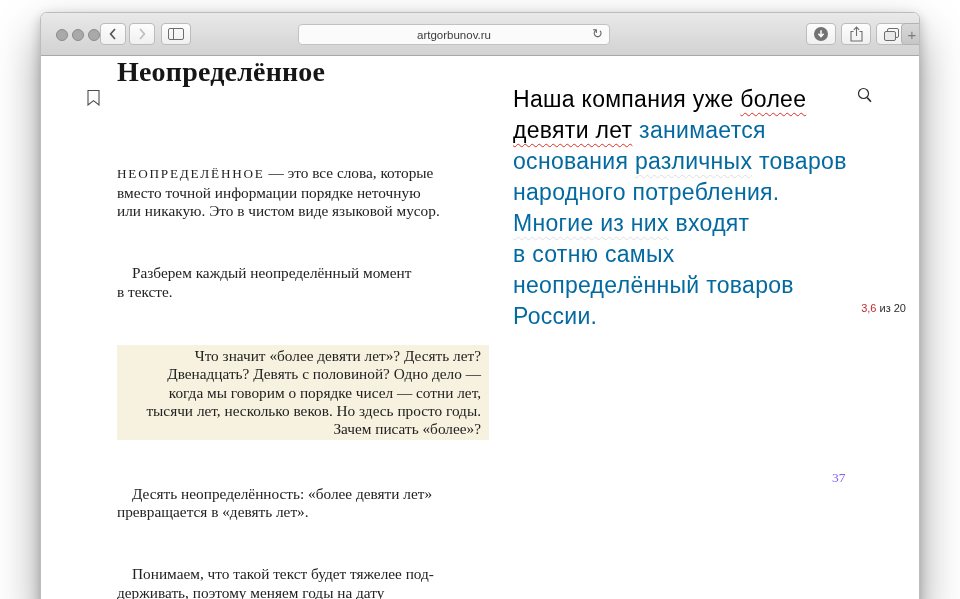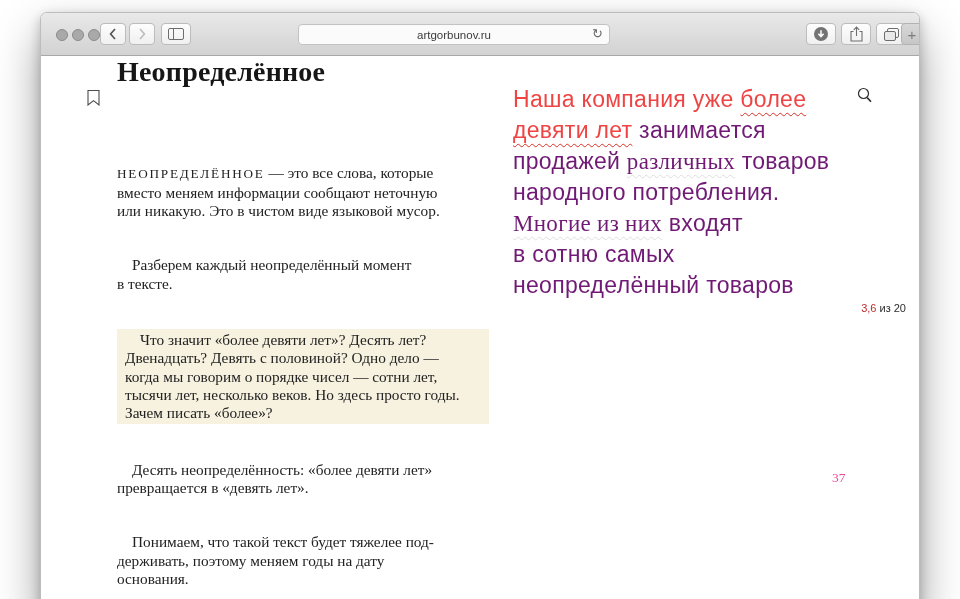--- a/index.html
+++ b/index.html
@@ -53,45 +53,45 @@
     letter-spacing:0.2px;
   }
   .bm { position:absolute; left:46px; top:34px; }
 
   .article {
     position:absolute; left:76px; top:72px; width:372px;
     font-family:"Liberation Serif", serif; font-size:15.3px; line-height:18.2px;
     color:#222222; white-space:pre;
   }
   .article p { margin:0; }
-  .article p.ind { text-indent:15px; }
+  .article p.ind { text-indent:15px;margin-top:8px; }
   .lead { font-size:13.2px; letter-spacing:1.8px; }
-  .hl { background:#f7f2df; margin:3px 0 2px -8px; padding:2px 8px 2px 8px; }
+  .hl { background:#f7f2df; margin:3px 0 2px -8px; padding:2px 8px 2px 8px;text-align:right; }
 
   .example {
     position:absolute; left:472px; top:28px; width:400px;
     font-size:23px; line-height:31px; font-weight:300; letter-spacing:0.3px;
   }
-  .blue  { color:#ef4444; }
-  .muted { color:#701a75; }
+  .blue  { color:#000000; }
+  .muted { color:#0369a1; }
   .wavy-red  { text-decoration:underline; text-decoration-style:wavy;
                text-decoration-color:#d93025; text-decoration-thickness:1px;
                text-underline-offset:5px; }
   .wavy-gray { text-decoration:underline; text-decoration-style:wavy;
                text-decoration-color:#dedede; text-decoration-thickness:1px;
-               text-underline-offset:5px;font-family:Liberation Serif, serif; }
+               text-underline-offset:5px; }
 
   .search { position:absolute; left:816px; top:31px; }
 
   .rating { position:absolute; left:705px; top:246px; width:160px;
             text-align:right; font-size:11px; color:#2e2e2e; }
   .rating .score { color:#bf2b2e;margin-top:12px; }
 
   .page-num { position:absolute; left:791px; top:414px;
-              font-family:"Liberation Serif", serif; font-size:13.5px; color:#ec4899; }
+              font-family:"Liberation Serif", serif; font-size:13.5px; color:#8b5cf6; }
 </style>
 </head>
 <body>
 
 <div class="window">
 
   <div class="toolbar">
     <span class="dot" style="left:15px"></span>
     <span class="dot" style="left:31px"></span>
     <span class="dot" style="left:47px"></span>
@@ -146,21 +146,21 @@
     <h1 class="page-title">Неопределённое</h1>
 
     <span class="bm">
       <svg width="13" height="16" viewBox="0 0 13 16">
         <path d="M1 0.5 H12 V15 L6.5 10.6 L1 15 Z" fill="none" stroke="#4c4c4c" stroke-width="1.1"></path>
       </svg>
     </span>
 
     <div class="article">
       <p><span class="lead">НЕОПРЕДЕЛЁННОЕ</span><span> — это все слова, которые
-вместо меняем информации сообщают неточную
+вместо точной информации порядке неточную
 или никакую. Это в чистом виде языковой мусор.</span></p>
       <p class="ind">Разберем каждый неопределённый момент
 в тексте.</p>
       <p class="ind hl">Что значит «более девяти лет»? Десять лет?
 Двенадцать? Девять с половиной? Одно дело —
 когда мы говорим о порядке чисел — сотни лет,
 тысячи лет, несколько веков. Но здесь просто годы.
 Зачем писать «более»?</p>
       <p class="ind">Десять неопределённость: «более девяти лет»
 превращается в «девять лет».</p>
@@ -174,33 +174,36 @@
     </div>
 
     <div class="example">
       <div class="ex-line">
         <span class="blue">Наша компания уже </span><span class="blue wavy-red">более</span>
       </div>
       <div class="ex-line">
         <span class="blue wavy-red">девяти лет</span><span class="muted"> занимается</span>
       </div>
       <div class="ex-line">
-        <span class="muted">продажей </span><span class="muted wavy-gray">различных</span><span class="muted"> товаров</span>
+        <span class="muted">основания </span><span class="muted wavy-gray">различных</span><span class="muted"> товаров</span>
       </div>
       <div class="ex-line">
         <span class="muted">народного потребления.</span>
       </div>
       <div class="ex-line">
         <span class="muted wavy-gray">Многие из них</span><span class="muted"> входят</span>
       </div>
       <div class="ex-line">
         <span class="muted">в сотню самых</span>
       </div>
       <div class="ex-line">
         <span class="muted">неопределённый товаров</span>
+      </div>
+      <div class="ex-line">
+        <span class="muted">России.</span>
       </div>
     </div>
 
     <span class="search">
       <svg width="16" height="17" viewBox="0 0 16 17">
         <circle cx="6.5" cy="6.5" r="5" fill="none" stroke="#2d2d2d" stroke-width="1.2"></circle>
         <line x1="10.2" y1="10.6" x2="14" y2="14.8" stroke="#2d2d2d" stroke-width="1.6"></line>
       </svg>
     </span>
 

